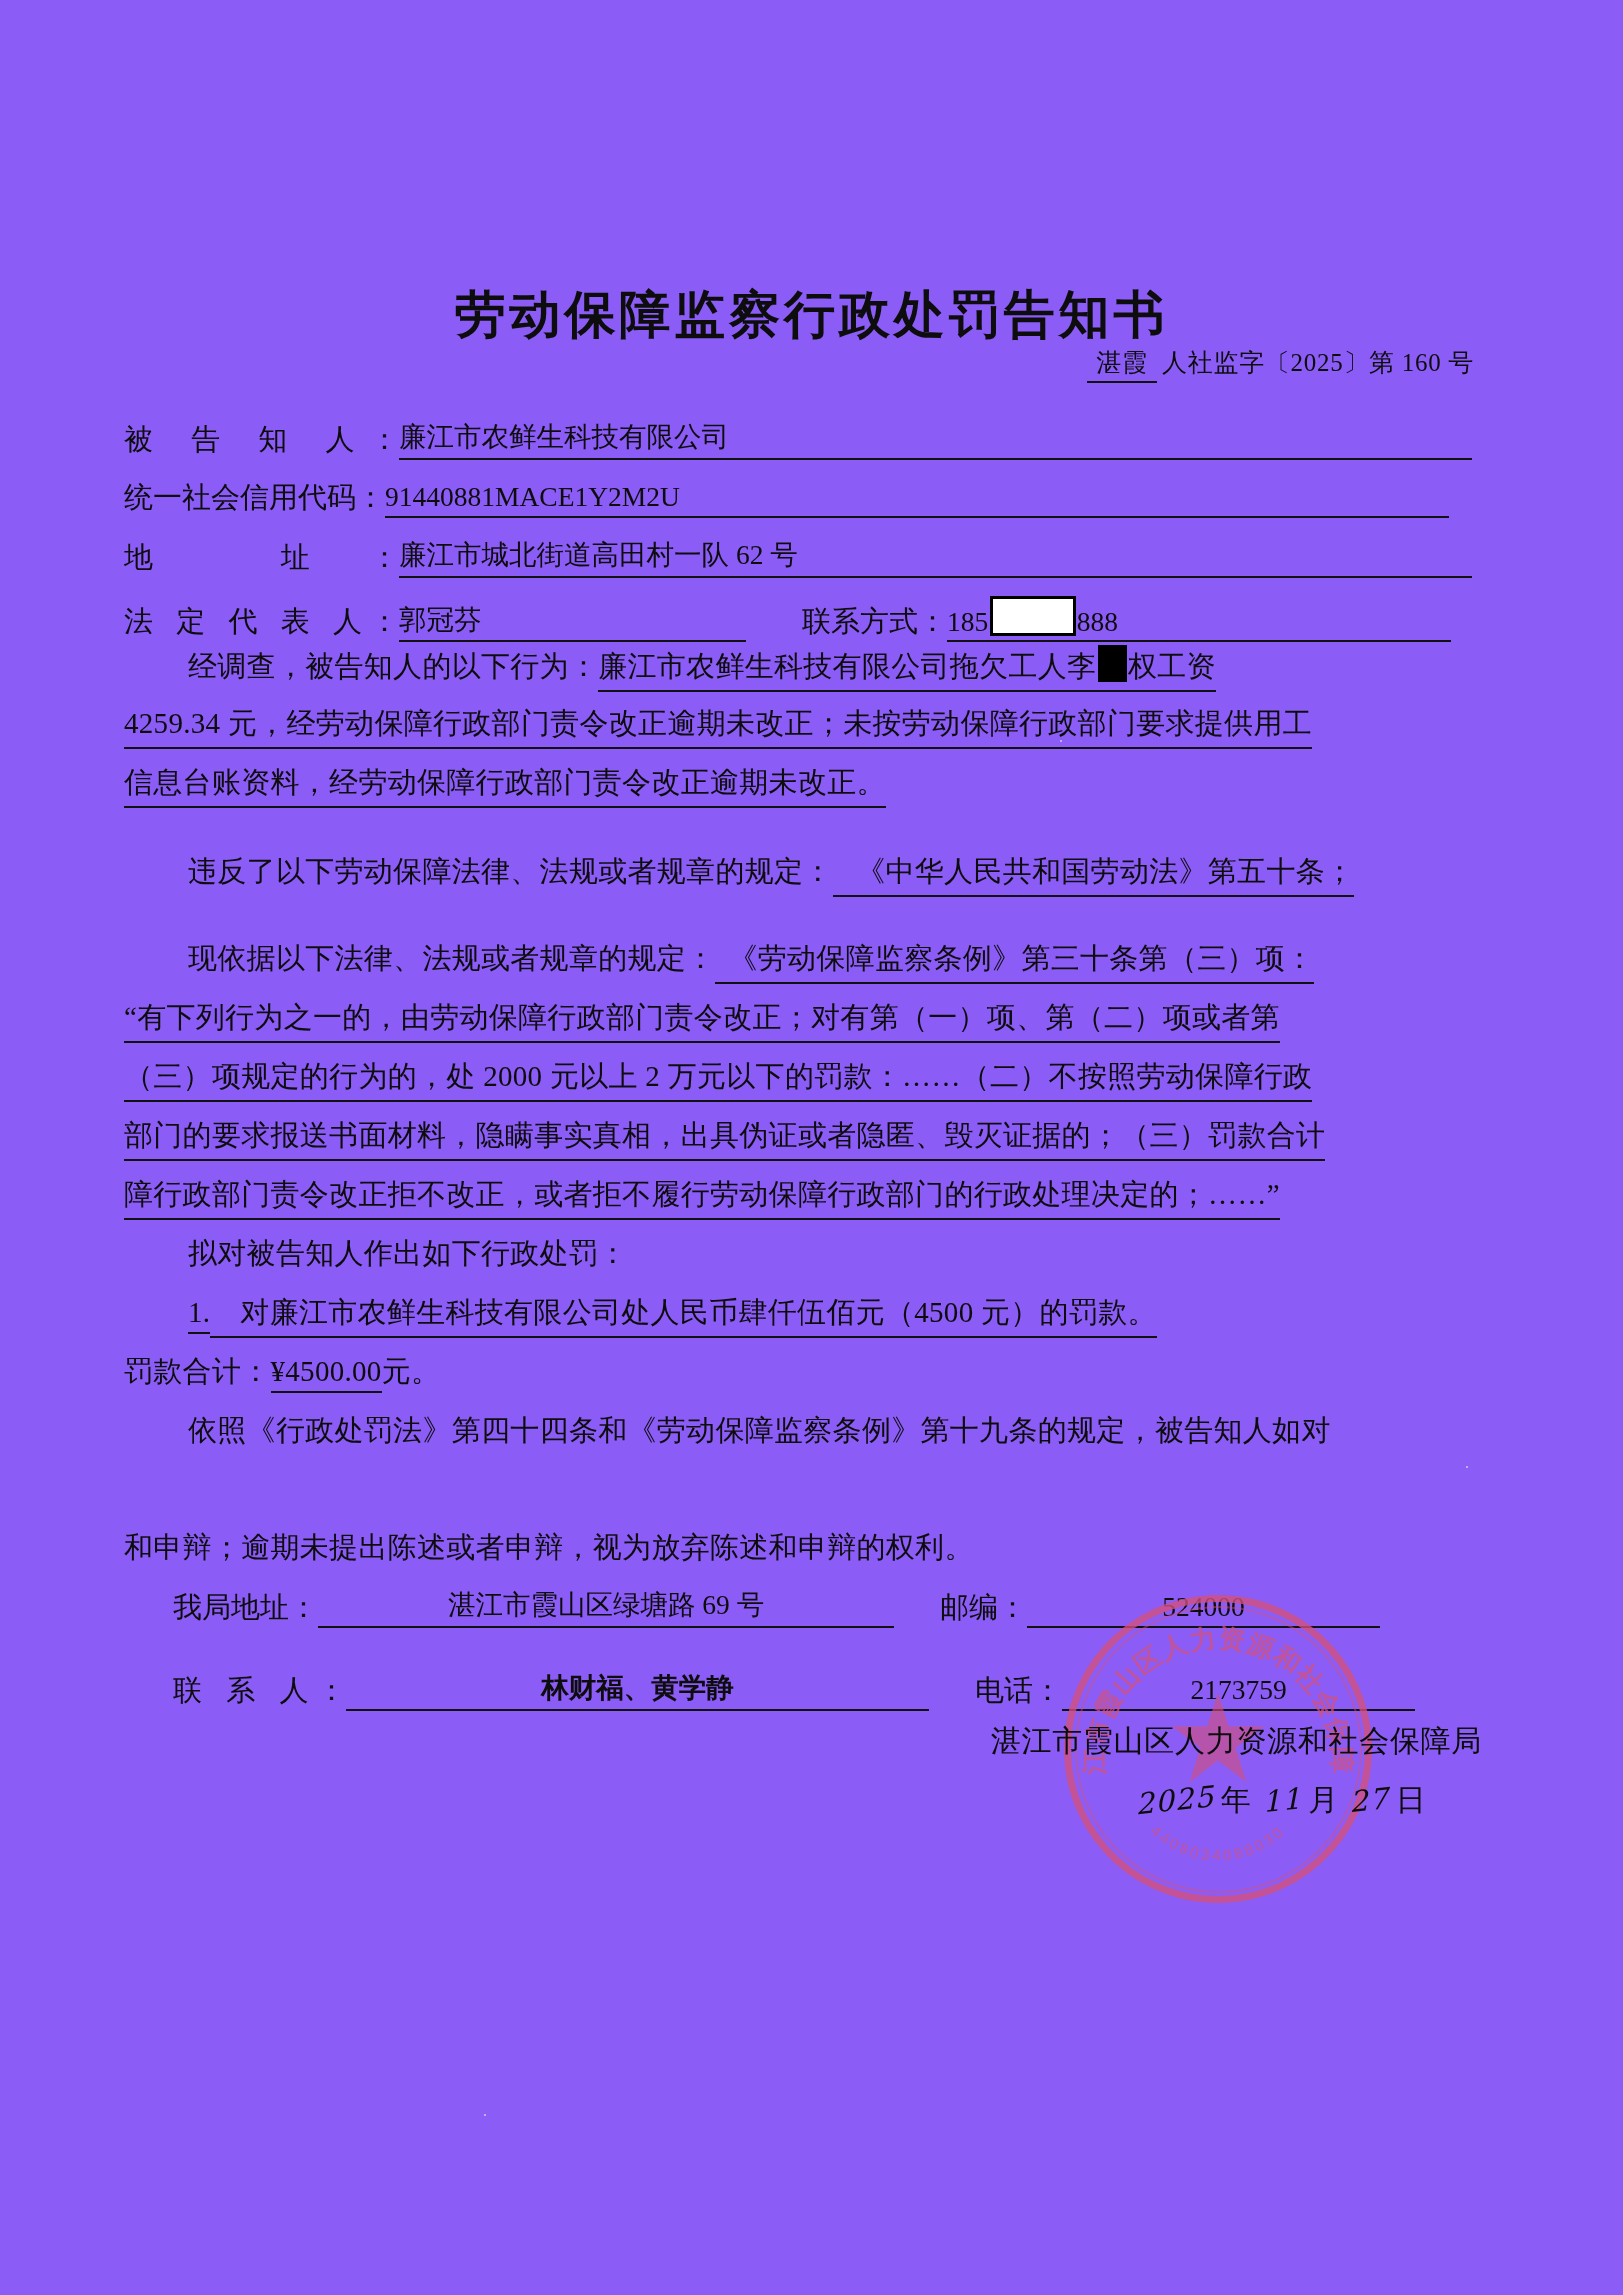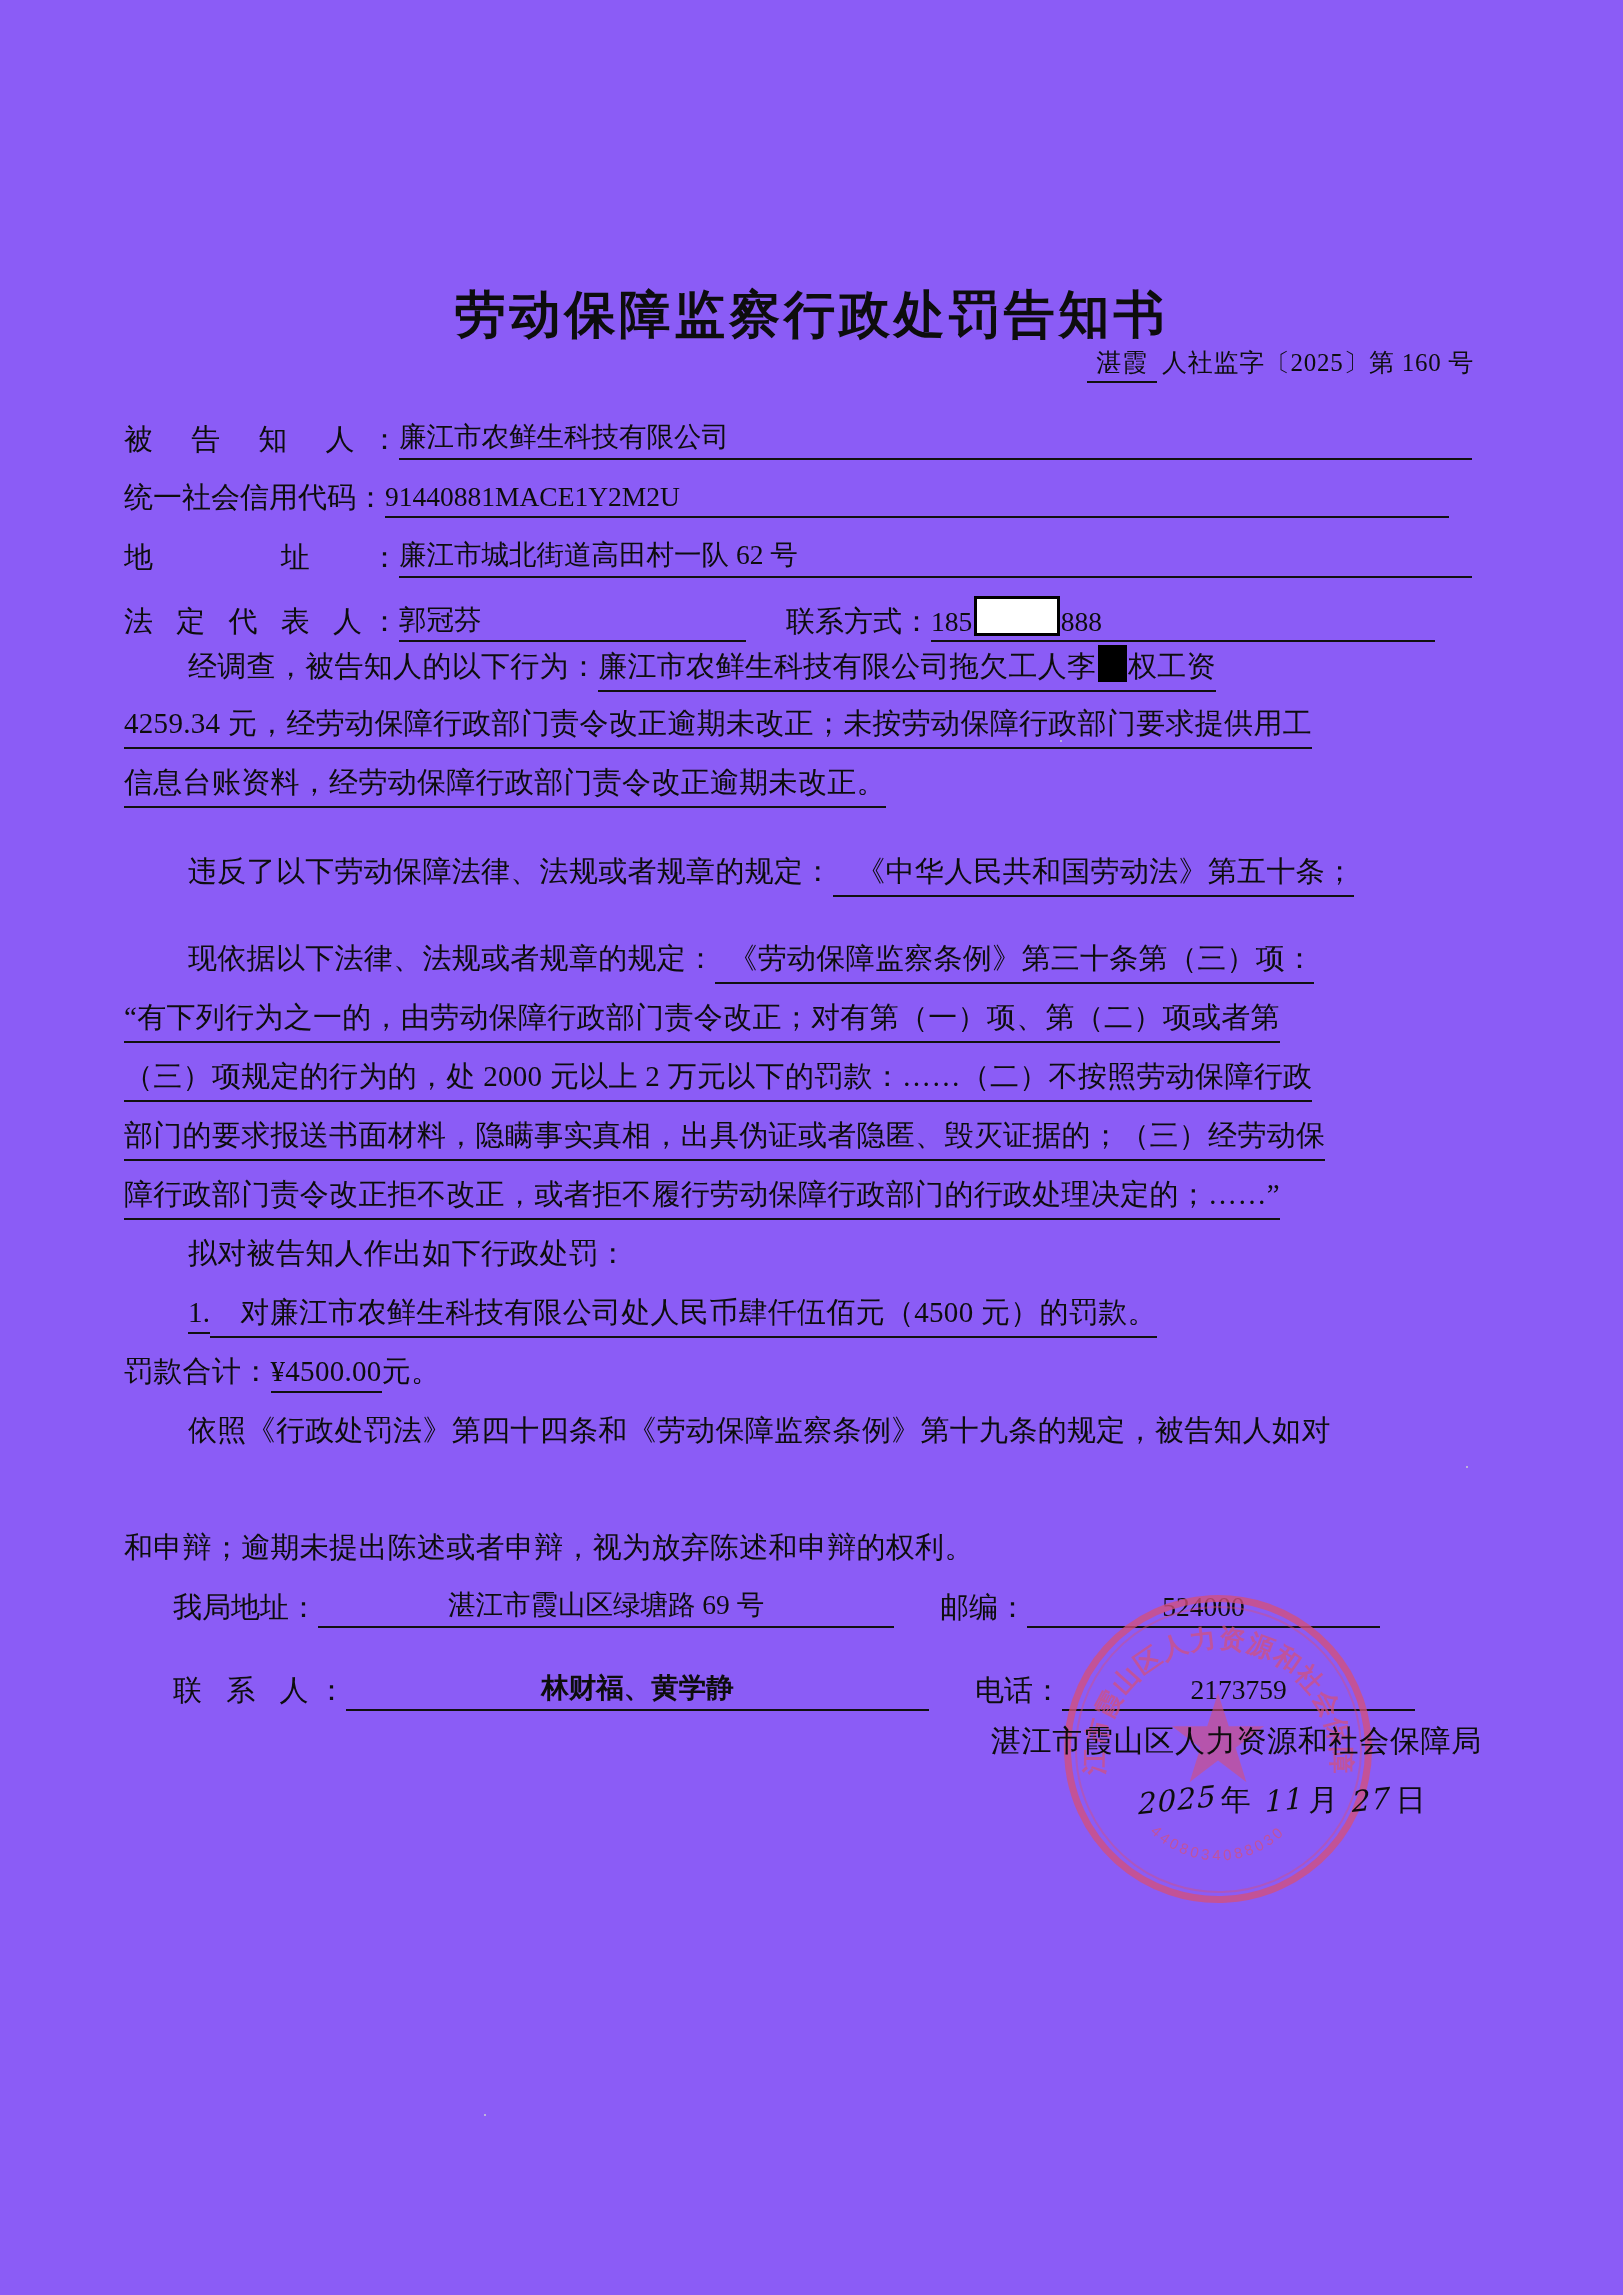--- a/index.html
+++ b/index.html
@@ -209,21 +209,21 @@
     </div>
 
     <div class="field-row" style="top:537px;">
       <span class="flabel" style="width:275px;display:inline-block;text-align:justify;text-align-last:justify;">地 址：</span>
       <span class="fline" style="width:1073px;">廉江市城北街道高田村一队 62 号</span>
     </div>
 
     <div class="field-row" style="top:596px;">
       <span class="flabel" style="width:275px;display:inline-block;text-align:justify;text-align-last:justify;">法 定 代 表 人：</span>
       <span class="fline" style="width:347px;">郭冠芬</span>
-      <span class="flabel" style="margin-left:40px;">联系方式：</span>
+      <span class="flabel" style="margin-left:56px;">联系方式：</span>
       <span class="fline" style="width:504px;"><span>185</span><span class="redact-box"></span><span>888</span></span>
     </div>
 
     <div class="bodyline" style="top:645px;">
       <span class="indent"></span><span>经调查，被告知人的以下行为：</span><span class="u"><span>廉江市农鲜生科技有限公司拖欠工人李</span><span class="redact-solid"></span><span>权工资</span></span>
     </div>
     <div class="bodyline" style="top:704px;">
       <span class="u">4259.34 元，经劳动保障行政部门责令改正逾期未改正；未按劳动保障行政部门要求提供用工</span>
     </div>
     <div class="bodyline" style="top:763px;">
@@ -237,21 +237,21 @@
     <div class="bodyline" style="top:939px;">
       <span class="indent"></span><span>现依据以下法律、法规或者规章的规定：</span><span class="u" style="padding-left:13px;">《劳动保障监察条例》第三十条第（三）项：</span>
     </div>
     <div class="bodyline" style="top:998px;">
       <span class="u">“有下列行为之一的，由劳动保障行政部门责令改正；对有第（一）项、第（二）项或者第</span>
     </div>
     <div class="bodyline" style="top:1057px;">
       <span class="u">（三）项规定的行为的，处 2000 元以上 2 万元以下的罚款：……（二）不按照劳动保障行政</span>
     </div>
     <div class="bodyline" style="top:1116px;">
-      <span class="u">部门的要求报送书面材料，隐瞒事实真相，出具伪证或者隐匿、毁灭证据的；（三）经劳动保</span>
+      <span class="u">部门的要求报送书面材料，隐瞒事实真相，出具伪证或者隐匿、毁灭证据的；（三）罚款合计</span>
     </div>
     <div class="bodyline" style="top:1175px;">
       <span class="u">障行政部门责令改正拒不改正，或者拒不履行劳动保障行政部门的行政处理决定的；……”</span>
     </div>
 
     <div class="bodyline" style="top:1234px;">
       <span class="indent"></span><span>拟对被告知人作出如下行政处罚：</span>
     </div>
     <div class="bodyline" style="top:1293px;">
       <span class="indent"></span><span class="u">1.</span><span class="u" style="padding-left:30px;">对廉江市农鲜生科技有限公司处人民币肆仟伍佰元（4500 元）的罚款。</span>

